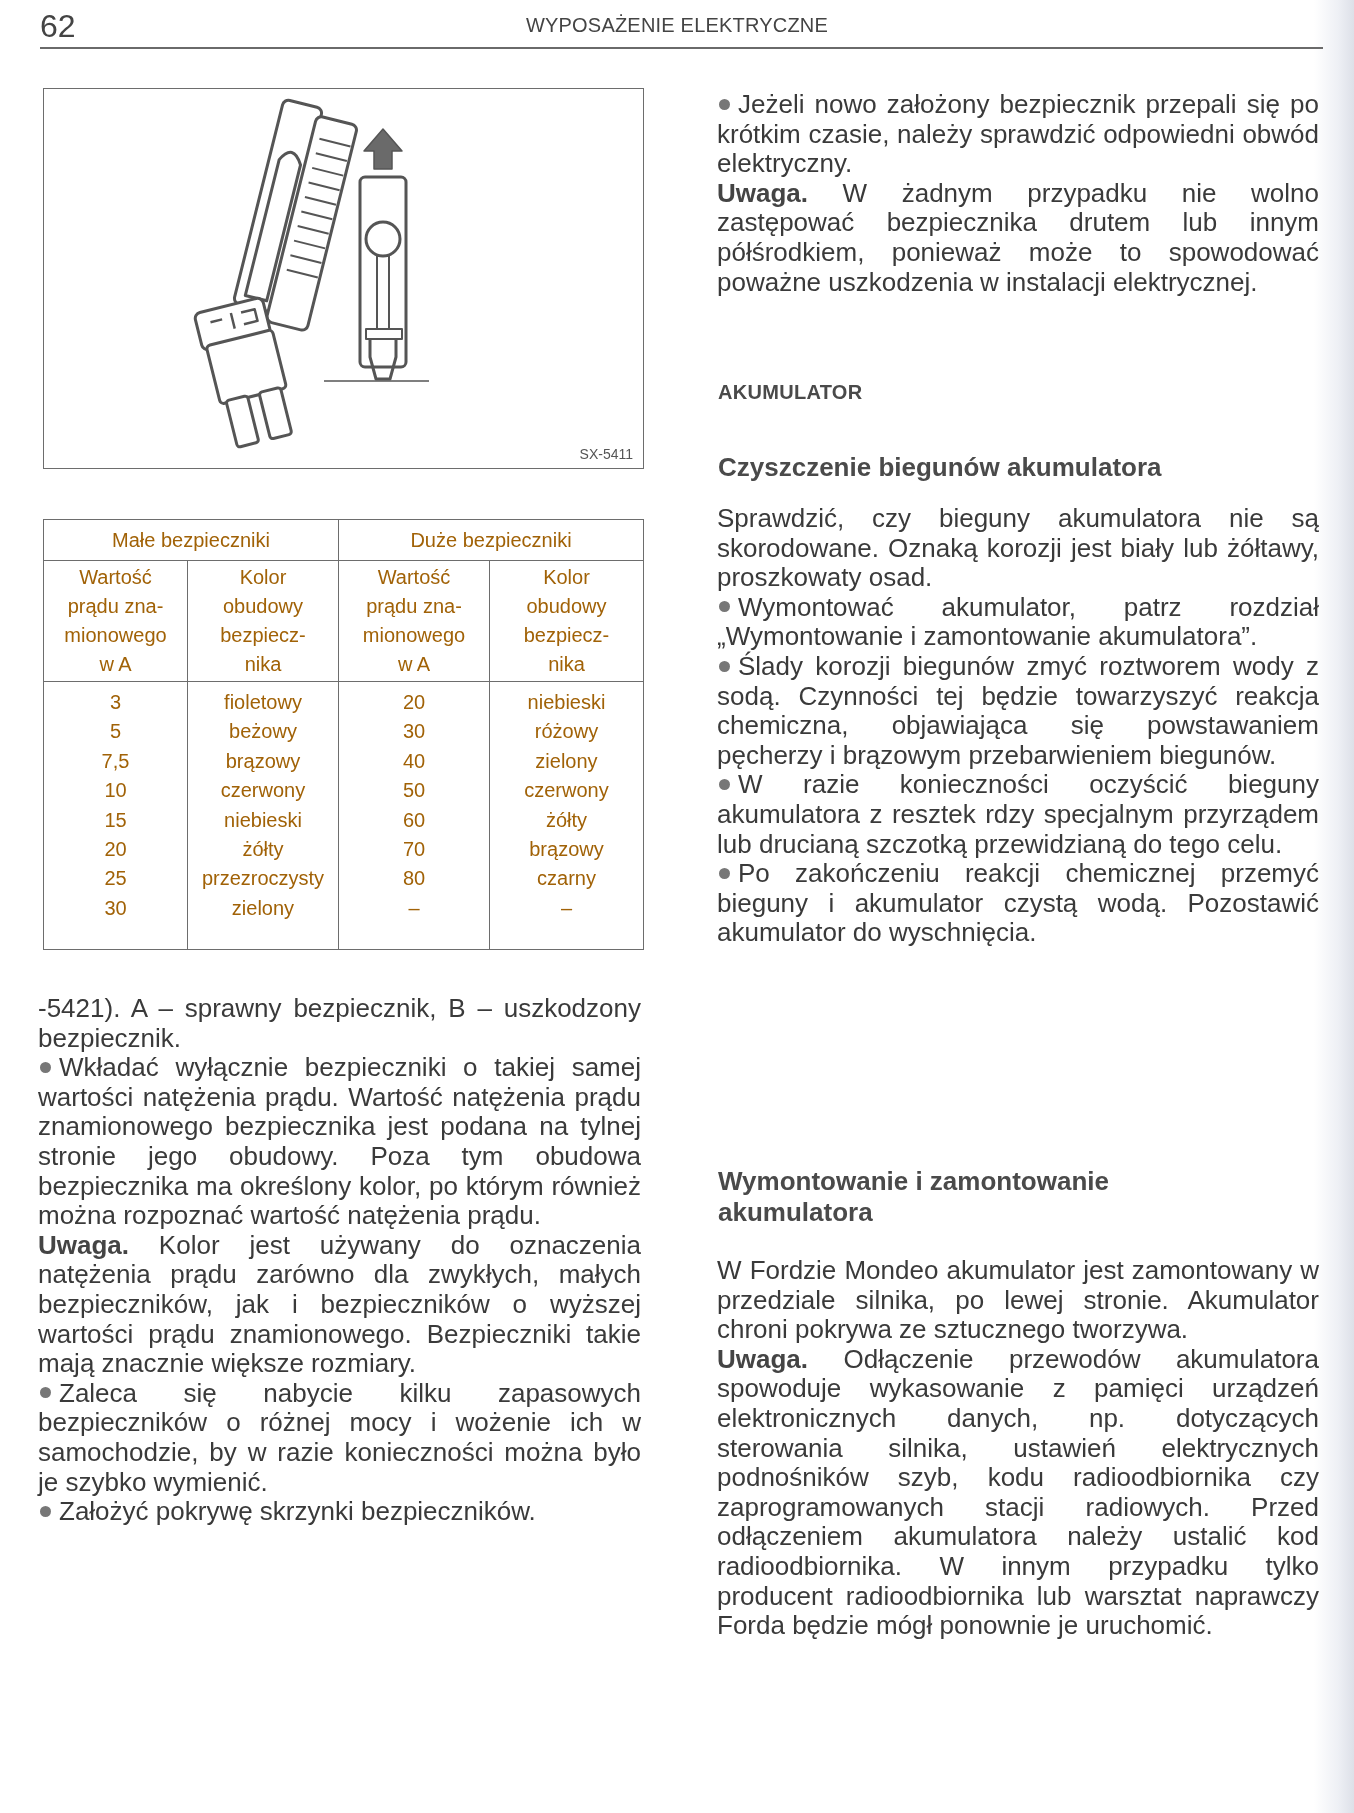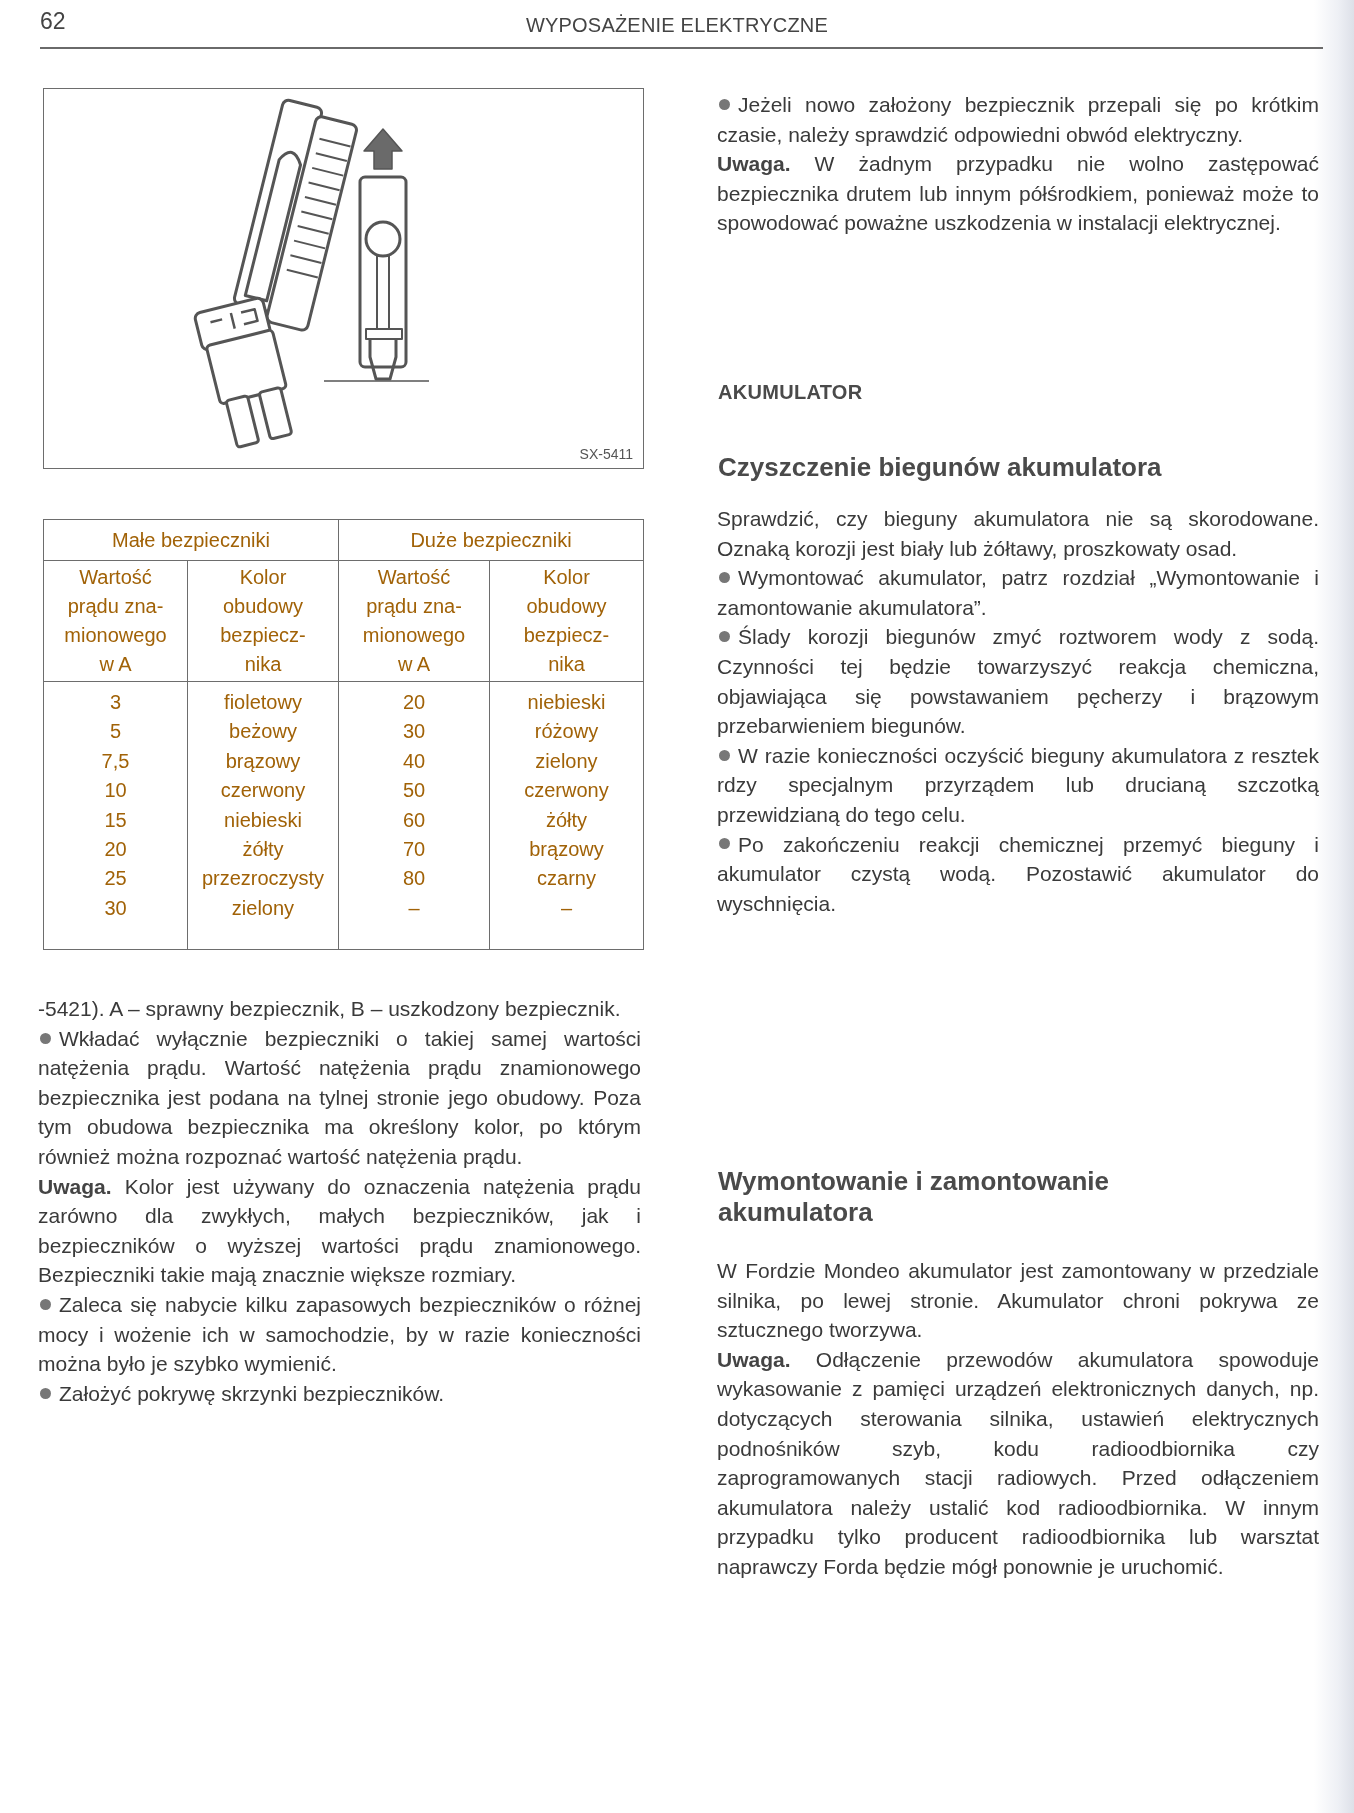--- a/index.html
+++ b/index.html
@@ -6,42 +6,42 @@
   body {
     width: 1354px; height: 1813px; position: relative; overflow: hidden;
     background: #ffffff;
     font-family: "Liberation Sans", sans-serif;
     color: #3a3a3a;
   }
   .right-shade {
     position: absolute; top: 0; right: 0; width: 40px; height: 1813px;
     background: linear-gradient(to right, rgba(255,255,255,0) 0%, #eef0f5 60%, #dde0e8 100%);
   }
-  .page-number { position: absolute; left: 40px; top: 8px; font-size: 23px; color: #444; }
+  .page-number { position: absolute; left: 40px; top: 8px; font-size: 32px; color: #444; }
   .running-head { position: absolute; left: 0; width: 1354px; top: 14px; text-align: center; font-size: 20px; letter-spacing: 0.2px; color: #444; }
   .header-rule { position: absolute; left: 40px; top: 47px; width: 1283px; height: 2px; background: #6a6a6a; }
 
   .figure {
     position: absolute; left: 43px; top: 88px; width: 601px; height: 381px;
     border: 1.5px solid #6d6d6d; box-sizing: border-box;
   }
   .figure svg { position: absolute; left: 0; top: 0; }
   .fig-code { position: absolute; right: 10px; bottom: 6px; font-size: 14px; color: #555; }
 
   table.fuse {
     position: absolute; left: 43px; top: 519px; width: 601px; height: 431px;
     border-collapse: collapse; font-size: 20px; color: #a16207; text-align: center;
   }
   table.fuse td, table.fuse th { border: 1.5px solid #6d6d6d; font-weight: normal; padding: 0; }
   table.fuse th.group { height: 40px; }
   table.fuse th.sub { height: 120px; line-height: 29px; vertical-align: middle; }
   table.fuse td.col { vertical-align: top; padding-top: 6px; line-height: 29.4px; }
   table.fuse td.col div { white-space: nowrap; }
 
-  .col-text { position: absolute; font-size: 21px; line-height: 29.6px; text-align: justify; color: #3a3a3a; }
+  .col-text { position: absolute; font-size: 26px; line-height: 29.6px; text-align: justify; color: #3a3a3a; }
   .col-text p { margin: 0; }
   .bullet { display: inline-block; width: 11px; height: 11px; border-radius: 50%; background: #777; vertical-align: middle; margin: 0 8px 4px 2px; }
   .bold { font-weight: bold; color: #444; }
   h2.section { position: absolute; margin: 0; font-size: 20px; font-weight: bold; color: #4a4a4a; letter-spacing: 0.3px; }
   h3.sub { position: absolute; margin: 0; font-size: 26px; font-weight: bold; color: #4a4a4a; line-height: 31px; }
 </style>
 </head>
 <body>
 
 <div class="right-shade"></div>

